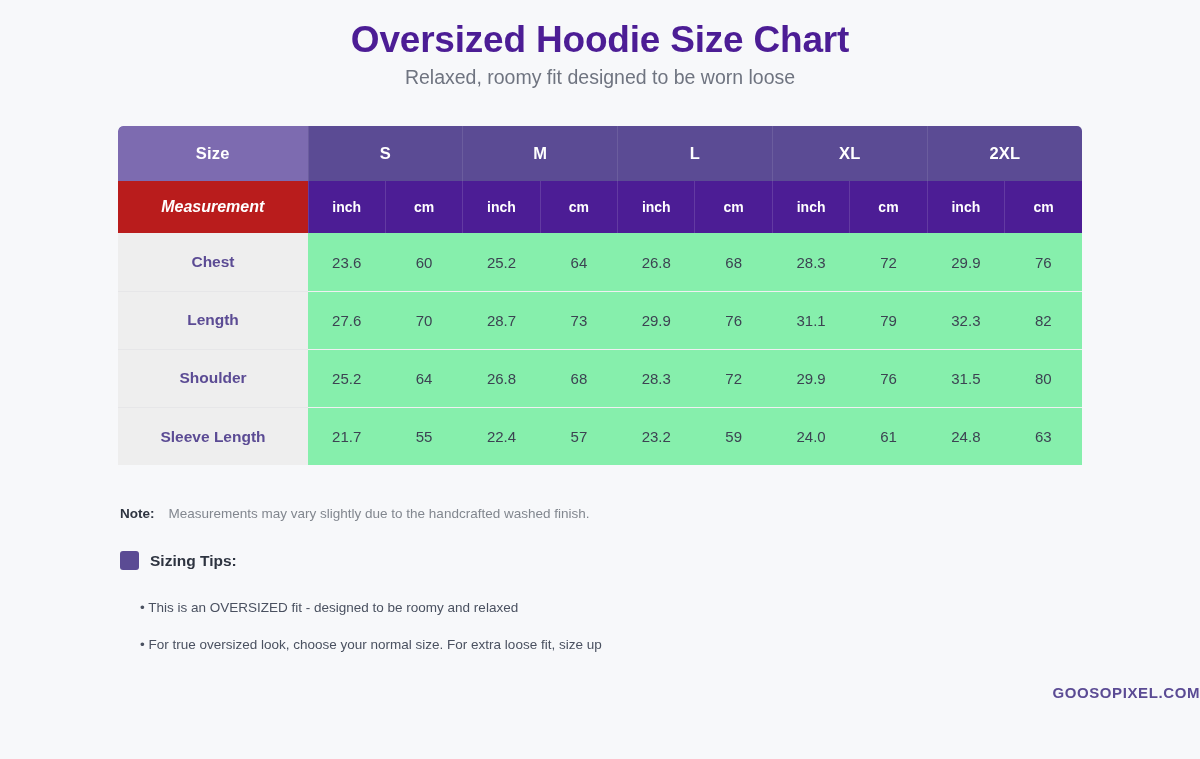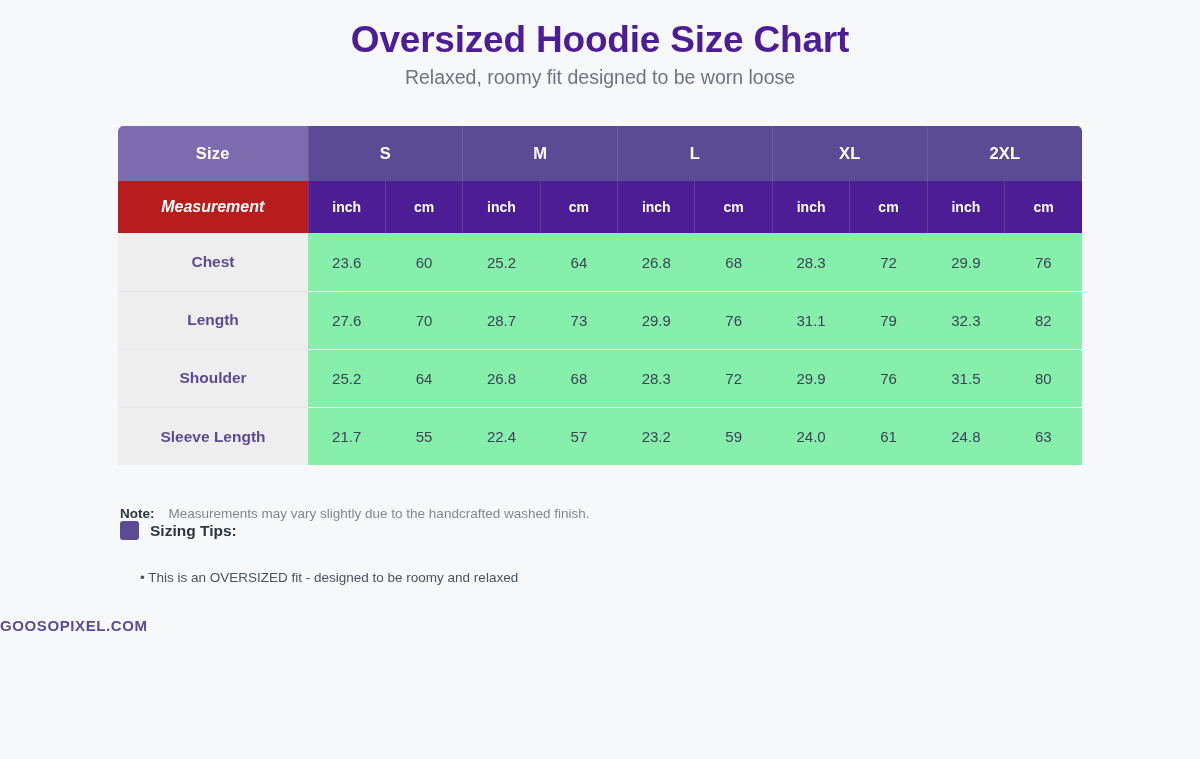--- a/index.html
+++ b/index.html
@@ -150,20 +150,21 @@
     font-size: 13.5px;
   }
 
   .note-text {
     color: #82878f;
     font-size: 13.5px;
     margin-left: 14px;
   }
 
   .tips-heading {
+    margin-top: 30px;
     display: flex;
     align-items: center;
   }
 
   .tips-swatch {
     width: 19px;
     height: 19px;
     background: #5b4b94;
     border-radius: 3px;
     display: inline-block;
@@ -185,21 +186,21 @@
 
   .tips-list li {
     font-size: 13.5px;
     color: #4a5160;
     margin-bottom: 18px;
     line-height: 1.4;
   }
 
   
   .footer {
-    text-align: left;
+    text-align: right;
     margin-top: 29px;
     font-size: 15px;
     font-weight: bold;
     color: #5b4b94;
     letter-spacing: 0.6px;
   }
 </style>
 </head>
 <body>
 
@@ -307,19 +308,20 @@
       <span class="note-text">Measurements may vary slightly due to the handcrafted washed finish.</span>
     </div>
 
     <div class="tips-heading">
       <span class="tips-swatch"></span>
       <span class="tips-title">Sizing Tips:</span>
     </div>
 
     <ul class="tips-list">
       <li>• This is an OVERSIZED fit - designed to be roomy and relaxed</li>
+      <li>• For true oversized look, choose your normal size. For extra loose fit, size up</li>
     </ul>
 
   </div>
 
   <div class="footer">GOOSOPIXEL.COM</div>
 
 </div>
 
 </body></html>

